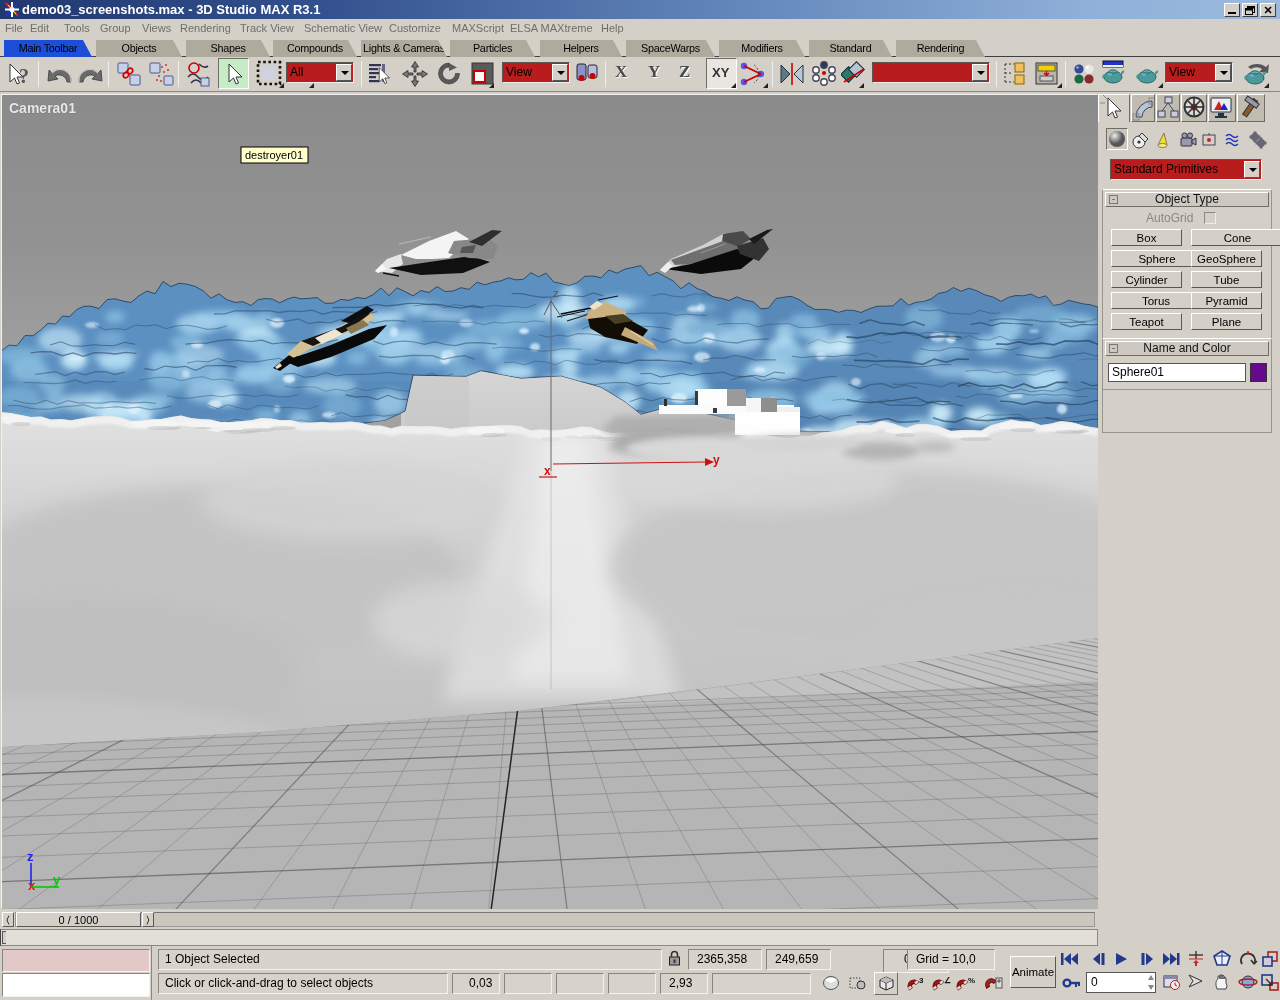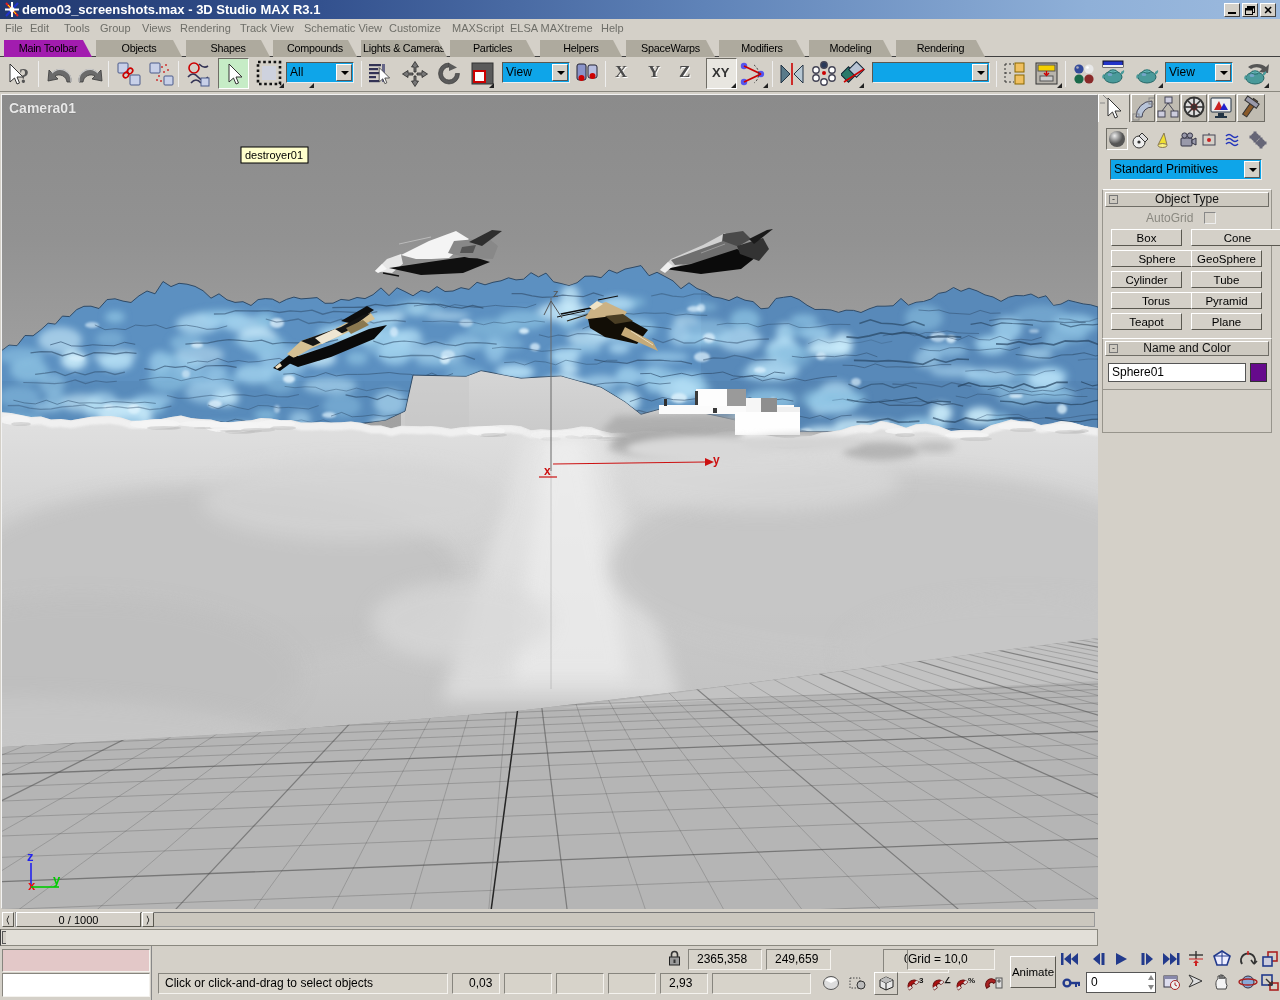--- a/index.html
+++ b/index.html
@@ -11,26 +11,26 @@
 
 #title{left:0;top:0;width:1280px;height:19px;background:linear-gradient(90deg,#21386f 0%,#33518e 25%,#5f83b8 55%,#8fb0d8 85%,#9cbade 100%);color:#fff;font-weight:bold;font-size:13px;line-height:19px}
 #title .txt{position:absolute;left:22px;top:0}
 .wbtn{position:absolute;top:3px;width:16px;height:14px;background:#d4d0c8;border-top:1px solid #fff;border-left:1px solid #fff;border-right:1px solid #404040;border-bottom:1px solid #404040;font-size:9px;font-weight:bold;color:#000;text-align:center;line-height:12px}
 
 #menu{left:0;top:19px;width:1280px;height:19px;background:#d4d0c8;font-size:11px;color:#6e6e68}
 #menu span{position:absolute;top:3px}
 
 #tabs{left:0;top:38px;width:1280px;height:19px;background:#d4d0c8;border-bottom:1px solid #404040;font-size:10.8px;color:#000}
 .tab{position:absolute;top:2px;height:17px;background:#aeaa9e;text-align:center;line-height:17px;letter-spacing:-0.25px;clip-path:polygon(0 0,calc(100% - 9px) 0,100% 100%,0 100%);filter:drop-shadow(1px 0 0 #55534e) drop-shadow(0 -1px 0 #efede8);white-space:nowrap;overflow:hidden}
-.tab.active{background:#a21caf}
+.tab.active{background:#1d4ed8}
 
 #toolbar{left:0;top:57px;width:1280px;height:35px;background:#d4d0c8;border-bottom:1px solid #8a887f}
 .tsep{position:absolute;top:4px;width:1px;height:26px;background:#999;border-right:1px solid #eee}
 .ticon{position:absolute;top:3px}
-.combo{position:absolute;background:#0ea5e9;border-top:1.5px solid #5a5850;border-left:1.5px solid #5a5850;border-right:1px solid #efefef;border-bottom:1px solid #efefef;font-size:12px;color:#000}
+.combo{position:absolute;background:#b91c1c;border-top:1.5px solid #5a5850;border-left:1.5px solid #5a5850;border-right:1px solid #efefef;border-bottom:1px solid #efefef;font-size:12px;color:#000}
 .combo .ar{position:absolute;right:1px;top:1px;bottom:1px;width:16px;background:#d4d0c8;border-top:1px solid #fff;border-left:1px solid #fff;border-right:1px solid #555;border-bottom:1px solid #555}
 .combo .ar:after{content:"";position:absolute;left:4px;top:6px;border-left:4px solid transparent;border-right:4px solid transparent;border-top:4px solid #000}
 .combo .tx{position:absolute;left:3px;top:2px}
 
 #vpwrap{left:0;top:92px;width:1098px;height:818px;background:#d4d0c8}
 #vp{position:absolute;left:1px;top:2px;width:1096px;height:814px;background:#9a9a9a;border-left:1px solid #f2f2f2;border-top:1px solid #f2f2f2}
 
 #rpanel{left:1098px;top:92px;width:182px;height:854px;background:#d4d0c8}
 
 #timeline{left:0;top:910px;width:1098px;height:19px;background:#d4d0c8}
@@ -84,21 +84,21 @@
 <div id="tabs" class="abs">
     <div class="tab active" style="left:4px;width:88px"><span>Main Toolbar</span></div>
     <div class="tab" style="left:96px;width:86px"><span>Objects</span></div>
     <div class="tab" style="left:186px;width:84px"><span>Shapes</span></div>
     <div class="tab" style="left:273px;width:84px"><span>Compounds</span></div>
     <div class="tab" style="left:361px;width:86px"><span>Lights &amp; Cameras</span></div>
     <div class="tab" style="left:450px;width:85px"><span>Particles</span></div>
     <div class="tab" style="left:540px;width:82px"><span>Helpers</span></div>
     <div class="tab" style="left:626px;width:89px"><span>SpaceWarps</span></div>
     <div class="tab" style="left:719px;width:86px"><span>Modifiers</span></div>
-    <div class="tab" style="left:809px;width:83px"><span>Modeling</span></div>
+    <div class="tab" style="left:809px;width:83px"><span>Standard</span></div>
     <div class="tab" style="left:896px;width:89px"><span>Rendering</span></div>
   </div>
 <div id="toolbar" class="abs">
     <svg class="ticon" style="left:6px;top:4px" width="32" height="28" viewBox="0 0 32 28">
       <path d="M4,2 L4,20 L8.5,16 L11,22 L13.5,21 L11,15 L17,15 Z" fill="#fff" stroke="#333" transform="translate(0,1)"></path>
       <text x="13" y="22" font-size="20" font-weight="bold" fill="#555" font-family="Liberation Serif">?</text>
     </svg>
     <div class="tsep" style="left:38px"></div>
     <svg class="ticon" style="left:45px;top:4px" width="28" height="26" viewBox="0 0 28 26">
       <path d="M3,20 L13,18 L10,15 A8,8 0 0 1 22,21 L26,21 A11,11 0 0 0 7,12 L4,9 Z" fill="#6a6a6a" stroke="#3a3a3a" stroke-width="0.8"></path>
@@ -1053,29 +1053,30 @@
     <div class="btn" style="left:16px;top:2px;width:125px;height:15px;line-height:14px;font-size:11px">0 / 1000</div>
     <div class="btn" style="left:142px;top:2px;width:12px;height:15px;line-height:13px;font-size:10px">〉</div>
   </div>
 <div id="trackstrip" class="abs">
     <div style="position:absolute;left:1px;top:1px;width:4px;height:13px;border:1px solid #555;border-right:none;background:#d4d0c8"></div>
   </div>
 <div id="status" class="abs">
     <div class="abs" style="left:0px;top:0px;width:152px;height:54px;background:#d4d0c8;border-right:1px solid #888"></div>
     <div class="abs sunkbox" style="left:2px;top:3px;width:148px;height:23px;background:#e3c8c8"></div>
     <div class="abs sunkbox" style="left:2px;top:27px;width:148px;height:24px;background:#fff"></div>
+    <div class="statbox" style="left:158px;top:3px;width:504px;height:21px;padding-left:6px">1 Object Selected</div>
     <svg class="abs" style="left:668px;top:4px" width="13" height="17" viewBox="0 0 13 17">
       <rect x="1.5" y="7" width="10" height="8" fill="#9a9a9a" stroke="#222"></rect>
       <path d="M3.5,7 V4.5 A3,3 0 0 1 9.5,4.5 V7" fill="none" stroke="#333" stroke-width="1.6"></path>
       <rect x="5.5" y="9.5" width="2" height="3.5" fill="#333"></rect>
     </svg>
     <div class="statbox" style="left:688px;top:3px;width:74px;height:21px;padding-left:8px">2365,358</div>
     <div class="statbox" style="left:766px;top:3px;width:65px;height:21px;padding-left:8px">249,659</div>
     <div class="statbox" style="left:883px;top:3px;width:66px;height:24px;padding-left:20px">0,0</div>
-    <div class="statbox" style="left:907px;top:3px;width:88px;height:21px;">Grid = 10,0</div>
+    <div class="statbox" style="left:907px;top:3px;width:88px;height:21px;padding-left:8px">Grid = 10,0</div>
     <div class="statbox" style="left:158px;top:27px;width:290px;height:21px;padding-left:6px">Click or click-and-drag to select objects</div>
     <div class="statbox" style="left:452px;top:27px;width:48px;height:21px;padding-left:16px">0,03</div>
     <div class="statbox" style="left:504px;top:27px;width:48px;height:21px;padding-left:8px"></div>
     <div class="statbox" style="left:556px;top:27px;width:48px;height:21px;padding-left:8px"></div>
     <div class="statbox" style="left:608px;top:27px;width:48px;height:21px;padding-left:8px"></div>
     <div class="statbox" style="left:660px;top:27px;width:48px;height:21px;padding-left:8px">2,93</div>
     <div class="statbox" style="left:712px;top:27px;width:99px;height:21px;padding-left:8px"></div>
     <svg class="abs" style="left:822px;top:29px" width="18" height="16" viewBox="0 0 18 16">
       <ellipse cx="9" cy="8" rx="7.5" ry="6.5" fill="#ddd" stroke="#555"></ellipse>
       <path d="M3,5 A7.5,6.5 0 0 1 15,5 L9,8 Z" fill="#fff"></path>

